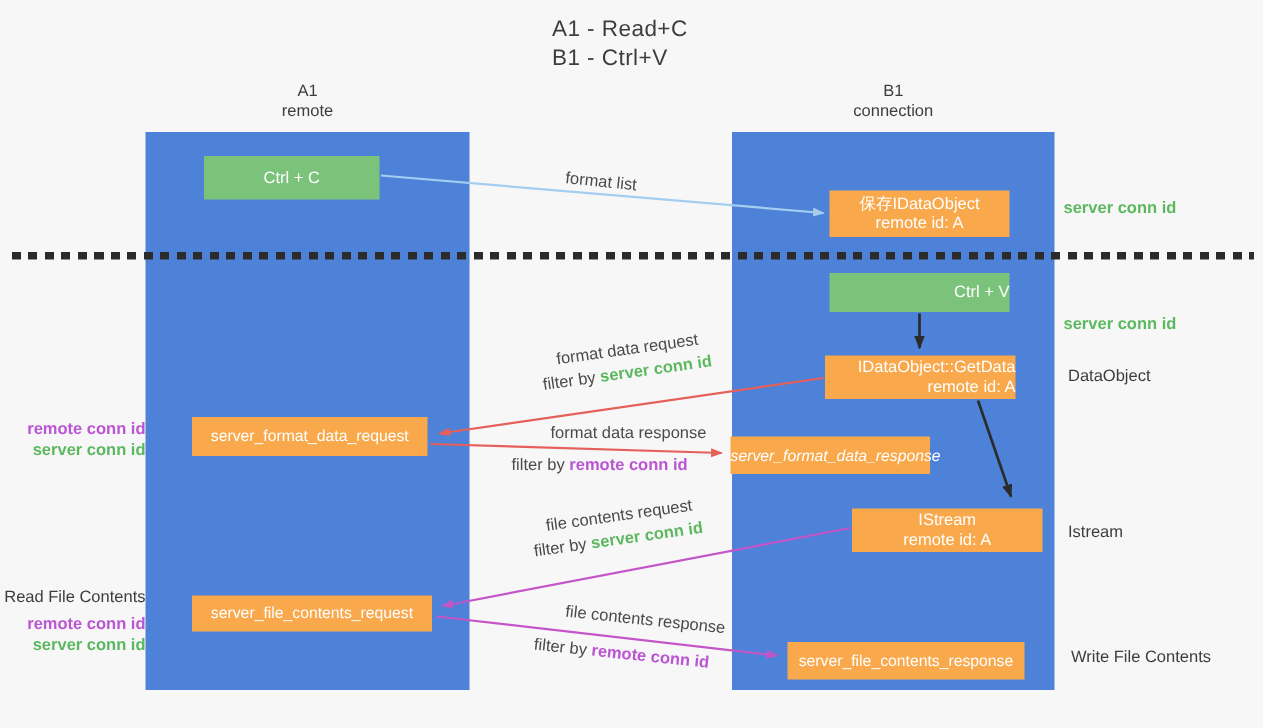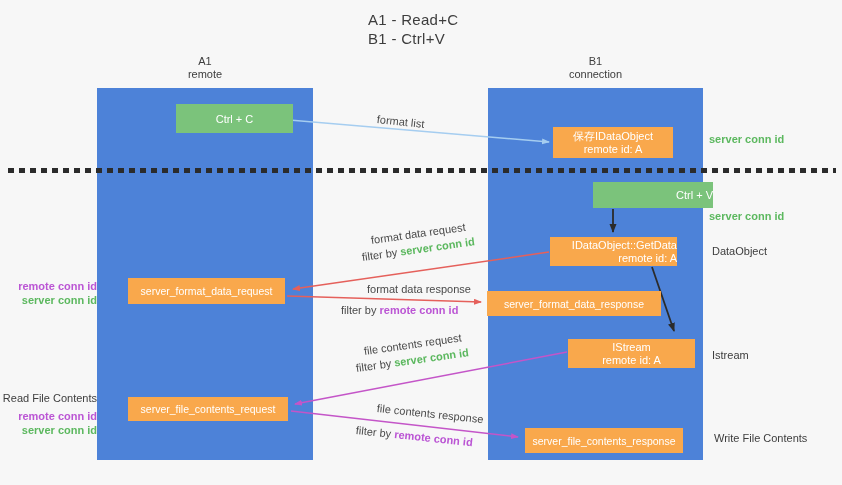--- a/index.html
+++ b/index.html
@@ -12,21 +12,21 @@
   body{font-family:"Liberation Sans","DejaVu Sans",sans-serif;background:var(--bg);overflow:hidden;}
   .canvas{position:relative;width:842px;height:485px;background:var(--bg);}
   .title{position:absolute;left:368px;top:10px;font-size:15px;line-height:19px;color:var(--text-dark);letter-spacing:.3px;}
   .col-header{position:absolute;top:55px;font-size:11px;line-height:13px;text-align:center;color:var(--text-dark);}
   .column{position:absolute;top:88px;height:372px;background:var(--column-blue);}
   .dotted-line{position:absolute;left:8px;top:168px;width:828px;height:5px;
     background:repeating-linear-gradient(90deg,var(--arrow-black) 0 6px,transparent 6px 11px);z-index:5;}
   .node{position:absolute;color:#fff;text-align:center;display:flex;flex-direction:column;justify-content:center;z-index:6;}
   .node .l{font-size:11px;line-height:13px;}
   .node.single{font-size:11px;}
-  .green{background:var(--box-green);margin-left:40px;}
+  .green{background:var(--box-green);}
   .orange{background:var(--box-orange);}
   .lbl{position:absolute;font-size:11px;color:#4a4a4a;white-space:nowrap;z-index:7;transform-origin:left center;}
   .rot-up{transform:rotate(-8deg);}
   .rot-dn{transform:rotate(6deg);}
   .gid{color:var(--green-id);font-weight:bold;}
   .pid{color:var(--purple-id);font-weight:bold;}
   .side{position:absolute;font-size:11px;color:var(--text-dark);white-space:nowrap;z-index:7;}
   .side.bold-green{color:var(--green-id);font-weight:bold;}
   .ids{position:absolute;width:97px;text-align:right;font-size:11px;line-height:14px;font-weight:bold;z-index:7;}
   .arrows{position:absolute;left:0;top:0;width:842px;height:485px;z-index:4;pointer-events:none;}
@@ -98,21 +98,21 @@
 
   <div class="node orange" style="left:550px;top:237px;width:127px;height:29px;align-items:flex-end;">
     <div class="l">IDataObject::GetData</div>
     <div class="l">remote id: A</div>
   </div>
 
   <div class="node single orange" style="left:128px;top:278px;width:157px;height:26px;font-size:10.5px;">
     <span>server_format_data_request</span>
   </div>
 
-  <div class="node single orange" style="left:487px;top:291px;width:174px;height:25px;font-size:10.5px;">
+  <div class="node single orange" style="left:487px;top:291px;width:133px;height:25px;font-size:10.5px;font-style:italic;">
     <span>server_format_data_response</span>
   </div>
 
   <div class="node orange" style="left:568px;top:339px;width:127px;height:29px;">
     <div class="l">IStream</div>
     <div class="l">remote id: A</div>
   </div>
 
   <div class="node single orange" style="left:525px;top:428px;width:158px;height:25px;font-size:10.5px;">
     <span>server_file_contents_response</span>

